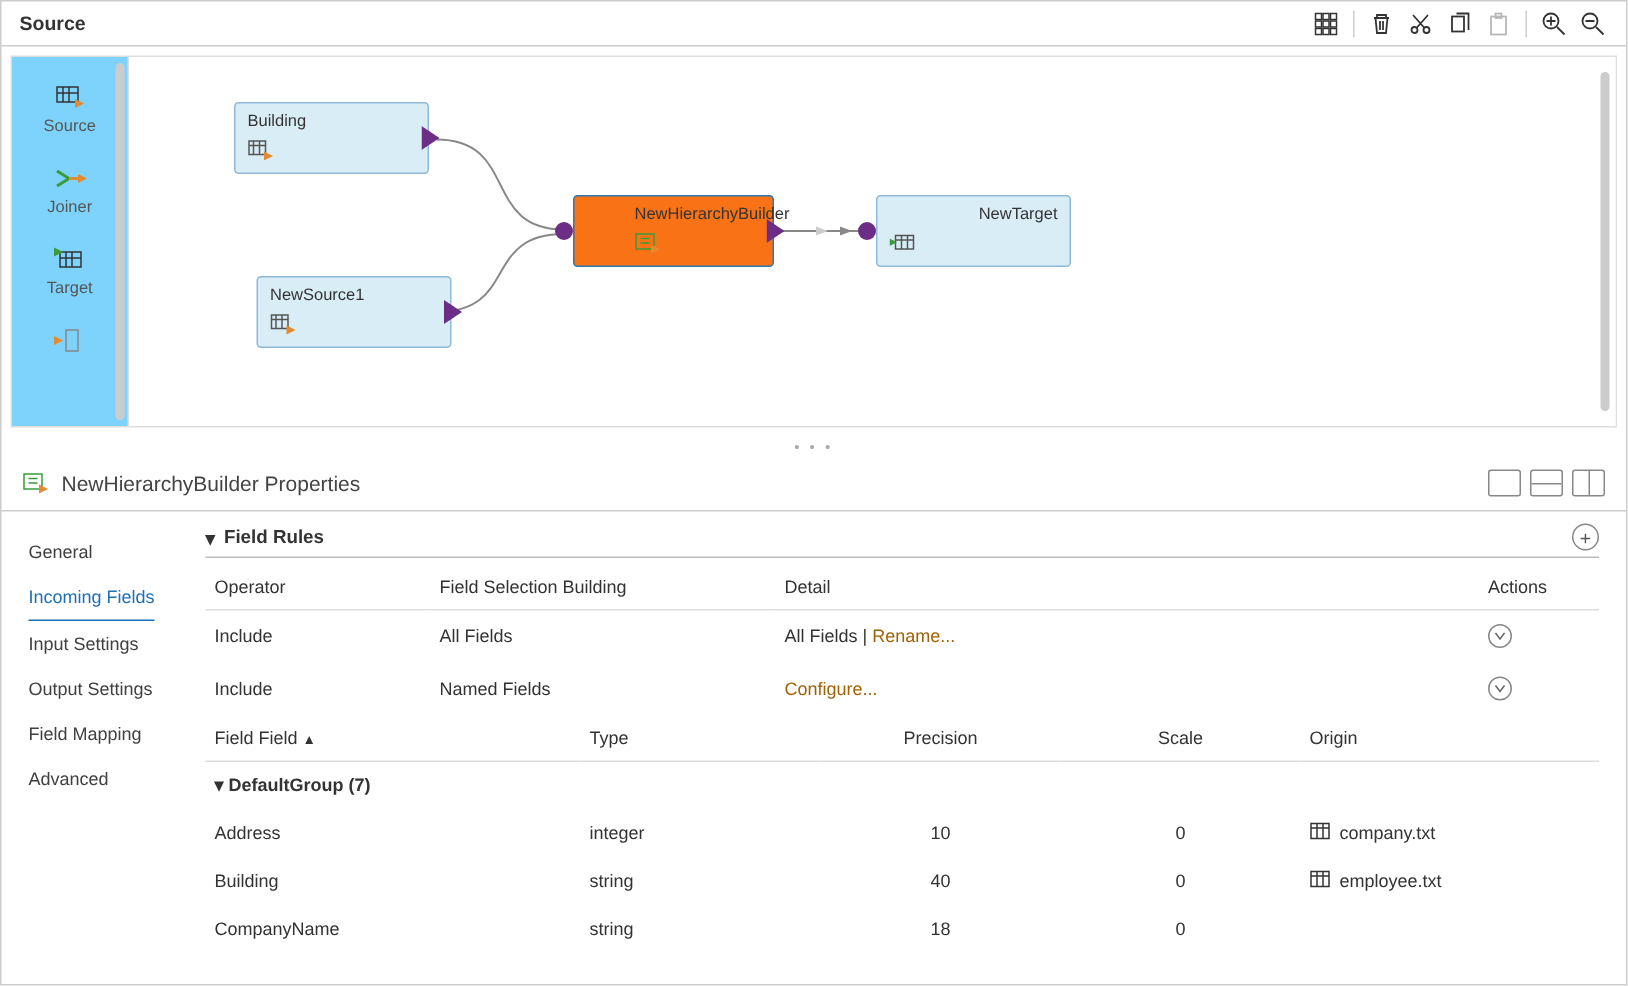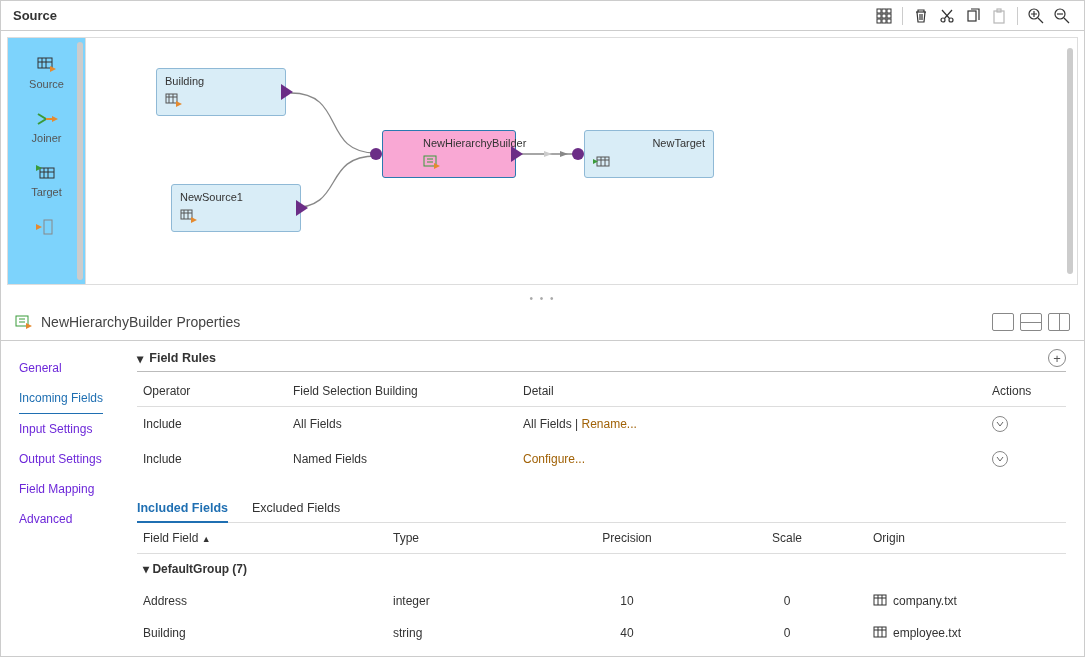--- a/index.html
+++ b/index.html
@@ -16,21 +16,21 @@
 .canvas-wrap { display: flex; height: 248px; border-bottom: 1px solid #e0e0e0; position: relative; margin: 6px; border: 1px solid #ddd; }
 .palette { width: 78px; background: #7dd3fc; border-right: 1px solid #ddd; padding-top: 10px; position: relative; }
 .palette-scroll { position: absolute; right: 2px; top: 4px; bottom: 4px; width: 6px; background: #ccc; border-radius: 3px; }
 .palette-item { display: flex; flex-direction: column; align-items: center; gap: 4px; padding: 8px 0 12px; font-size: 11px; color: #555; cursor: pointer; }
 .palette-item .pic { width: 22px; height: 18px; }
 
 .canvas { flex: 1; position: relative; background: #fff; overflow: hidden; }
 .canvas-scroll { position: absolute; right: 4px; top: 10px; bottom: 10px; width: 6px; background: #ccc; border-radius: 3px; }
 
 .node { position: absolute; background: #d9edf7; border: 1px solid #8fb9d6; border-radius: 3px; padding: 6px 8px 6px 8px; font-size: 11px; color: #333; width: 130px; height: 48px; }
-.node.selected { border: 1.5px solid #2a7ab0; background: #f9a8d4; padding-left: 40px; }
+.node.selected { border: 1.5px solid #2a7ab0; background: #f97316; padding-left: 40px; }
 .node .node-title { margin-bottom: 6px; }
 .node .node-icon { width: 18px; height: 14px; }
 .node .out-port { position: absolute; right: -10px; top: 50%; transform: translateY(-50%); }
 .conn { position: absolute; pointer-events: none; }
 
 
 .splitter { height: 14px; display:flex; align-items:center; justify-content:center; gap:4px; color:#aaa; font-size: 10px; letter-spacing: 2px; }
 
 
 .props-head { display: flex; align-items: center; justify-content: space-between; padding: 8px 14px; border-bottom: 1px solid transparent; }
@@ -38,21 +38,21 @@
 .props-title { font-size: 14px; color: #444; }
 .props-head-right { display:flex; gap:6px; }
 .layout-btn { width: 22px; height: 18px; border: 1px solid #888; border-radius: 2px; display:flex; cursor:pointer; }
 .layout-btn.split-h::after { content:''; display:block; width:100%; height:50%; border-bottom:1px solid #888; }
 .layout-btn.split-v { flex-direction: row; }
 .layout-btn.split-v::after { content:''; display:block; width:50%; height:100%; border-right:1px solid #888; }
 
 
 .props-body { display:flex; height: 330px; border-top: 1px solid #ccc; }
 .props-nav { width: 118px; padding: 12px 0 0 10px; font-size: 12px; margin-left: 8px; }
-.props-nav .nav-item { padding: 8px 0; cursor: pointer; color: #6d28d9; }
+.props-nav .nav-item { padding: 8px 0; cursor: pointer; color: #404040; }
 .props-nav .nav-item.active { color: #1f6fb2; border-bottom: 1px solid #1f6fb2; display:inline-block; }
 
 .props-content { flex:1; padding: 8px 18px 0 10px; overflow: hidden; }
 .section-head { display:flex; align-items:center; justify-content: space-between; border-bottom: 1px solid #bbb; padding-bottom: 4px; margin-bottom: 4px; }
 .section-title { display:flex; align-items:center; gap:6px; font-weight:bold; font-size: 12.5px; }
 .add-btn { width:18px; height:18px; border:1px solid #888; border-radius:50%; display:flex; align-items:center; justify-content:center; font-size:13px; cursor:pointer; color:#555; }
 
 .rules-table { width:100%; border-collapse: collapse; font-size:12px; }
 .rules-table th { text-align:left; font-weight:normal; color:#333; padding: 8px 6px; border-bottom:1px solid #ddd; }
 .rules-table td { padding: 9px 6px; border-bottom:1px solid transparent; color:#333; }
@@ -315,24 +315,20 @@
           <td><span></span><span class="link">Configure...</span></td>
           <td class="act"><span class="action-circle">
                 <svg width="8" height="8">
                   <path d="M1 2 L4 6 L7 2" fill="none" stroke="#666"></path>
                 </svg>
               </span></td>
         </tr>
       </tbody>
     </table>
 
-    <div class="tabs">
-      <div class="tab active">Included Fields</div>
-      <div class="tab">Excluded Fields</div>
-    </div>
 
     <table class="fields-table">
       <thead>
         <tr>
           <th style="width:250px"><span>Field Field</span> <span style="font-size:9px">▲</span></th>
           <th style="width:160px">Type</th>
           <th class="center" style="width:160px">Precision</th>
           <th class="center" style="width:160px">Scale</th>
           <th>Origin</th>
         </tr>

